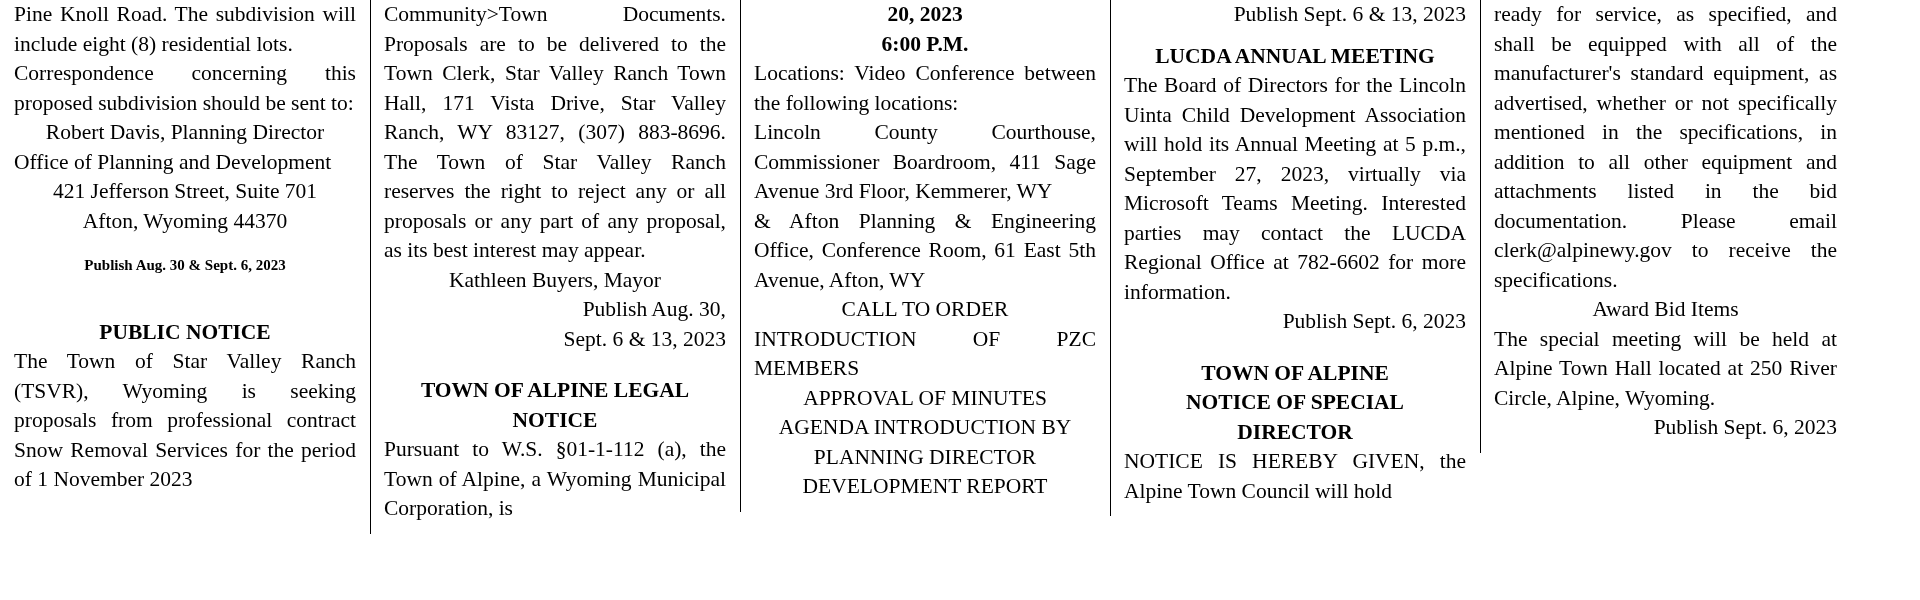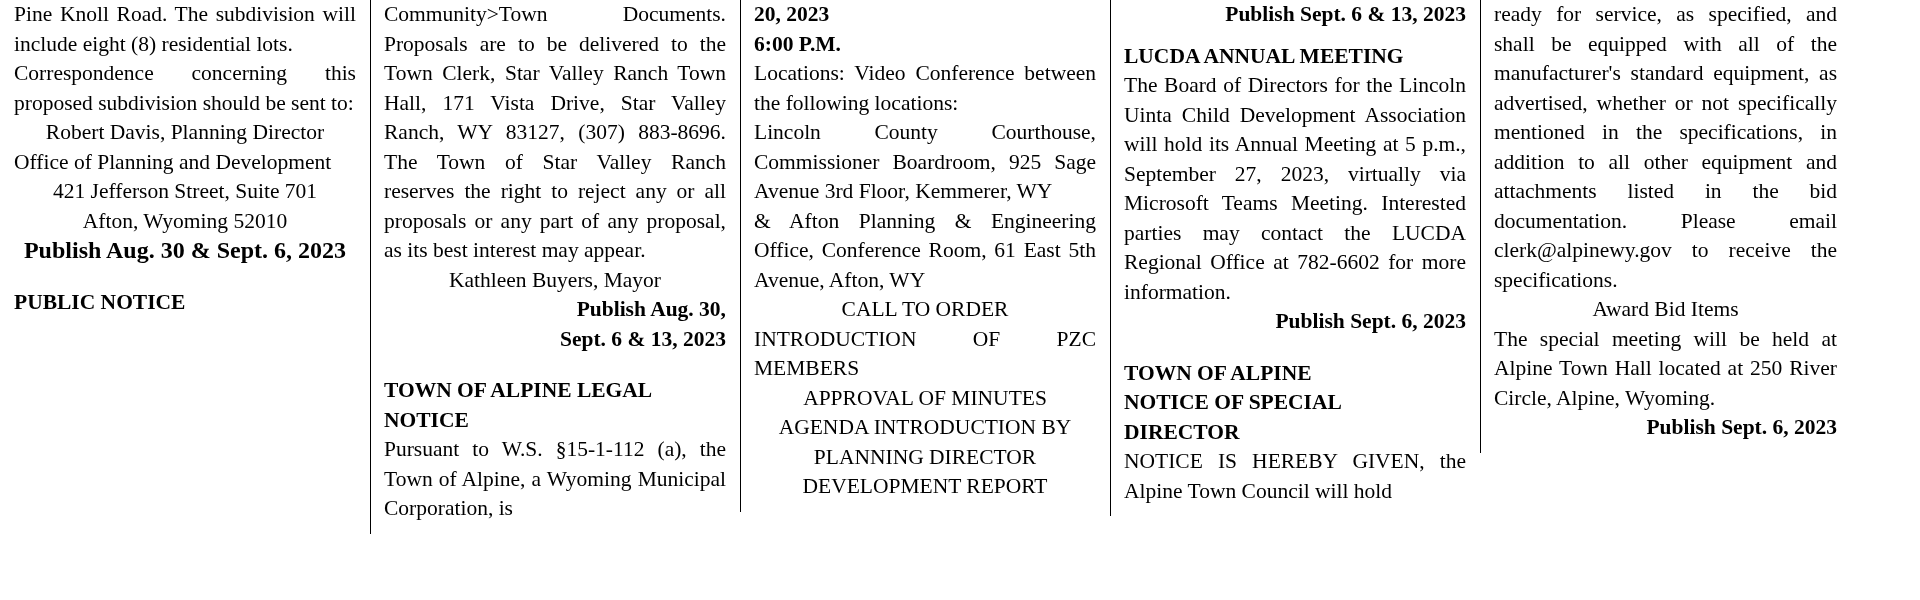--- a/index.html
+++ b/index.html
@@ -50,74 +50,75 @@
     text-align: justify;
     text-justify: inter-word;
     hyphens: none;
   }
   p.nojust { text-align: center; }
   .hdr {
     margin: 0;
     font-size: 21.5px;
     line-height: 29.5px;
     font-weight: bold;
-    text-align: left;
+    text-align: center;
   }
   .pub {
     margin: 0;
     font-size: 21.5px;
     line-height: 29.5px;
-    font-weight: bold;
+    font-weight: normal;
     text-align: right;
   }
   .pub-left-indent {
-    margin: 0;
-    font-size: 24px;
+    margin: 15px;
+    font-size: 15px;
     line-height: 29.5px;
     font-weight: bold;
     text-align: center;
   }
   .gap-sm { height: 12px; }
   .gap-md { height: 22px; }
 </style>
 </head>
 <body>
 
 <div class="page">
 
   <div class="column col1">
     <p>Pine Knoll Road. The subdivision will include eight (8) residential lots.</p>
     <p>Correspondence concerning this proposed subdivision should be sent to:</p>
     <p class="nojust">Robert Davis, Planning Director</p>
     <p>Office of Planning and Development</p>
     <p class="nojust">421 Jefferson Street, Suite 701</p>
-    <p class="nojust">Afton, Wyoming 52010</p>
+    <p class="nojust">Afton, Wyoming 44370</p>
     <p class="pub-left-indent">Publish Aug. 30 &amp; Sept. 6, 2023</p>
     <div class="gap-md"></div>
     <p class="hdr">PUBLIC NOTICE</p>
+    <p>The Town of Star Valley Ranch (TSVR), Wyoming is seeking proposals from professional contract Snow Removal Services for the period of 1 November 2023</p>
   </div>
 
   <div class="column col2">
     <div class="col-rule"></div>
     <p>Community&gt;Town Documents. Proposals are to be delivered to the Town Clerk, Star Valley Ranch Town Hall, 171 Vista Drive, Star Valley Ranch, WY 83127, (307) 883-8696.  The Town of Star Valley Ranch reserves the right to reject any or all proposals or any part of any proposal, as its best interest may appear.</p>
     <p class="nojust">Kathleen Buyers, Mayor</p>
     <p class="pub">Publish Aug. 30,</p>
     <p class="pub">Sept. 6 &amp; 13, 2023</p>
     <div class="gap-md"></div>
     <p class="hdr">TOWN OF ALPINE LEGAL</p>
     <p class="hdr">NOTICE</p>
-    <p>Pursuant to W.S. §15-1-112 (a), the Town of Alpine, a Wyoming Municipal Corporation, is</p>
+    <p>Pursuant to W.S. §01-1-112 (a), the Town of Alpine, a Wyoming Municipal Corporation, is</p>
   </div>
 
   <div class="column col3">
     <div class="col-rule"></div>
     <p class="hdr">20, 2023</p>
     <p class="hdr">6:00 P.M.</p>
     <p>Locations:   Video Conference between the following locations:</p>
-    <p>Lincoln County Courthouse, Commissioner Boardroom, 925 Sage Avenue 3rd Floor, Kemmerer, WY</p>
+    <p>Lincoln County Courthouse, Commissioner Boardroom, 411 Sage Avenue 3rd Floor, Kemmerer, WY</p>
     <p>&amp; Afton Planning &amp; Engineering Office, Conference Room, 61 East 5th Avenue, Afton, WY</p>
     <p class="nojust">CALL TO ORDER</p>
     <p>INTRODUCTION OF PZC MEMBERS</p>
     <p class="nojust">APPROVAL OF MINUTES</p>
     <p class="nojust">AGENDA INTRODUCTION BY PLANNING DIRECTOR</p>
     <p class="nojust">DEVELOPMENT REPORT</p>
   </div>
 
   <div class="column col4">
     <div class="col-rule"></div>

